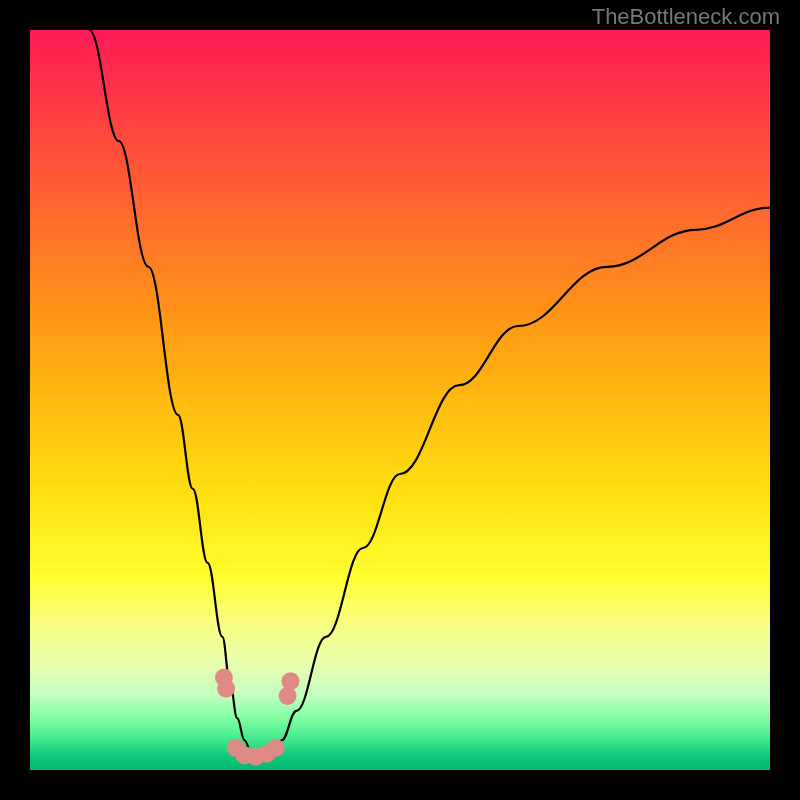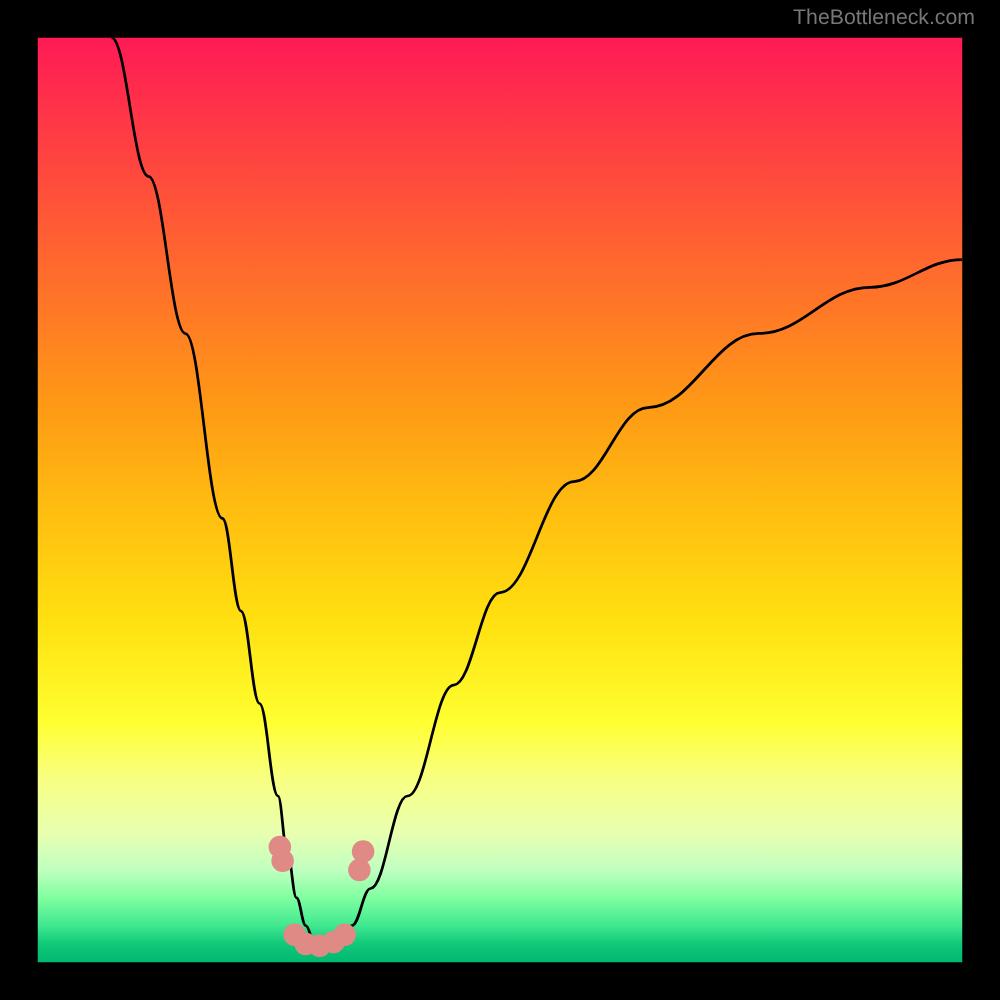--- a/index.html
+++ b/index.html
@@ -9,21 +9,21 @@
     height: 800px;
     background: #000;
     position: relative;
     font-family: Arial, sans-serif;
   }
   .watermark {
     position: absolute;
     top: 4px;
     right: 20px;
     color: #777;
-    font-size: 17px;
+    font-size: 22px;
     font-weight: 500;
     z-index: 10;
   }
   .plot-area {
     position: absolute;
     left: 30px;
     top: 30px;
     width: 740px;
     height: 740px;
     overflow: hidden;

